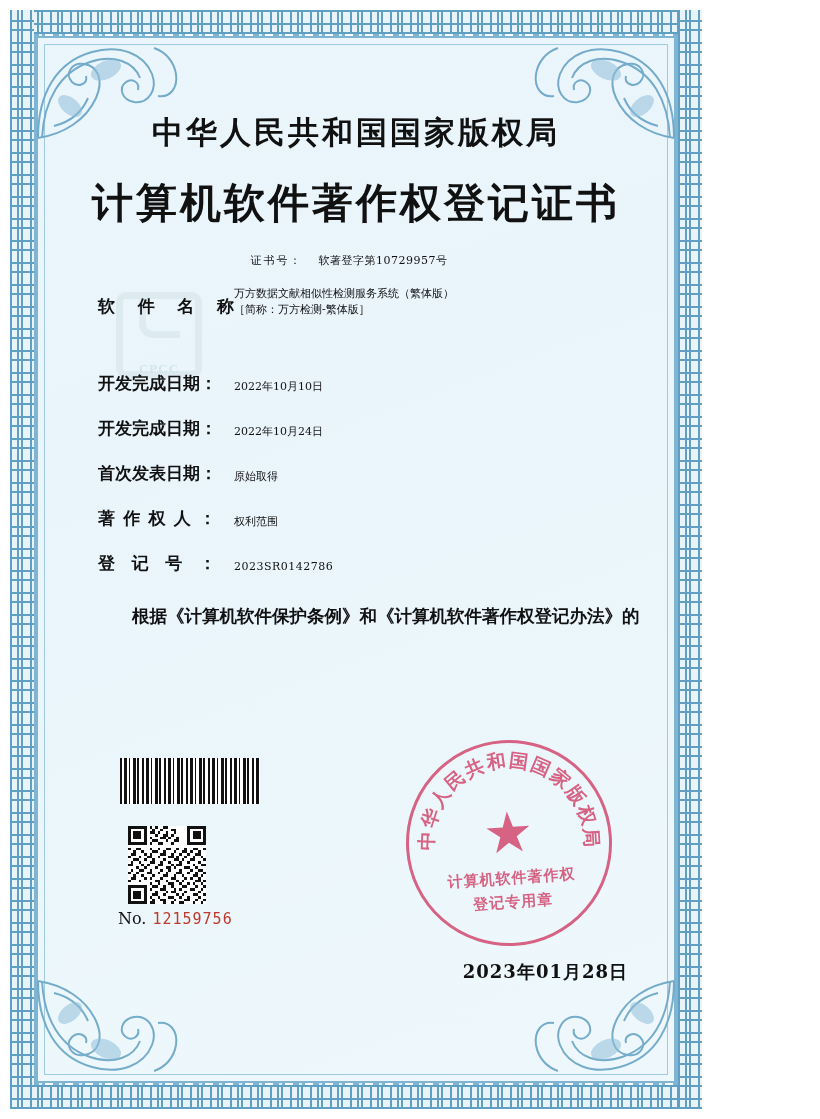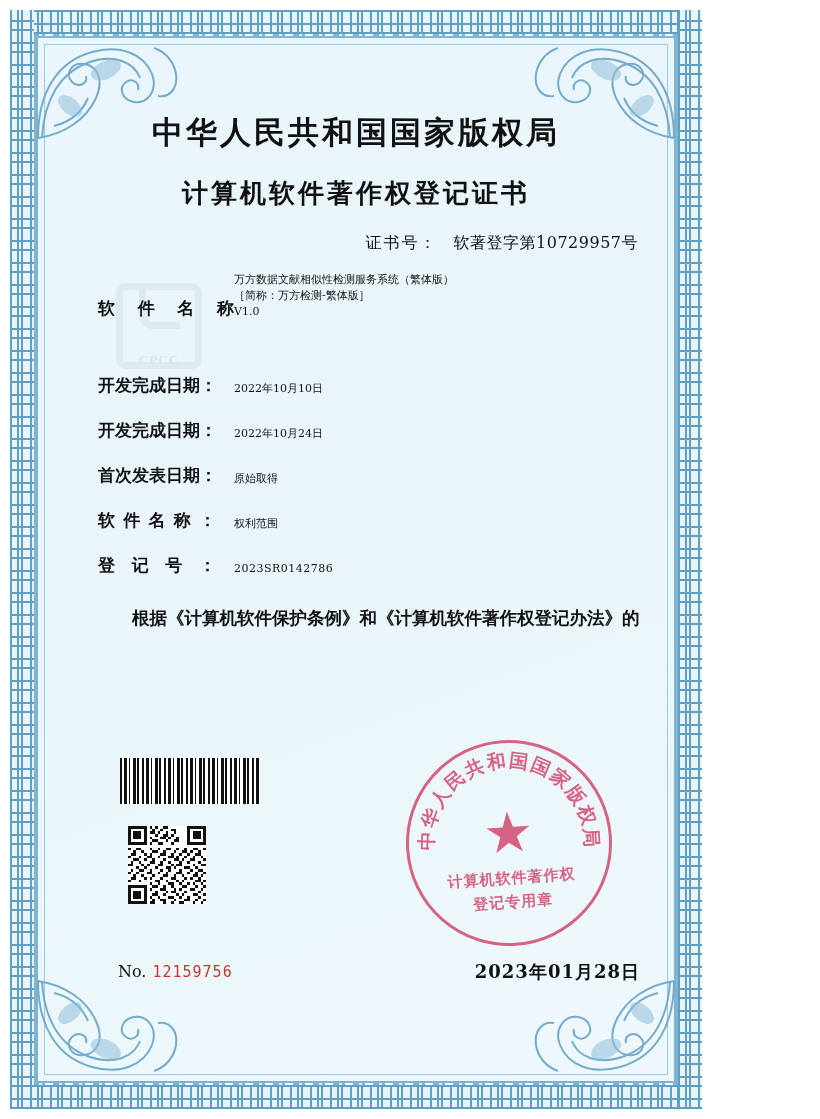--- a/index.html
+++ b/index.html
@@ -101,42 +101,42 @@
     font-family: "DejaVu Serif", serif;
     font-size: 31px;
     font-weight: bold;
     letter-spacing: 3px;
     color: #111;
     margin-top: 52px;
   }
   .title2 {
     text-align: center;
     font-family: "DejaVu Serif", serif;
-    font-size: 26px;
+    font-size: 41px;
     font-weight: bold;
     letter-spacing: 3px;
     color: #111;
     margin-top: 22px;
   }
   .cert-no {
-    text-align: right;
-    font-size: 16px;
+    text-align: center;
+    font-size: 11px;
     font-family: "DejaVu Serif", serif;
     color: #111;
     margin-top: 22px;
     padding-right: 14px;
     letter-spacing: 0.5px;
   }
   .cert-no .label { letter-spacing: 2px; }
   .cert-no .value { margin-left: 16px; }
 
   .watermark {
     position: absolute;
     left: 56px;
-    top: 223px;
+    top: 232px;
     width: 86px;
     height: 86px;
     border-radius: 10px;
     border: 7px solid #dbe9ef;
     box-sizing: border-box;
     color: #cfe2ea;
     font-size: 13px;
     font-weight: bold;
     text-align: center;
     line-height: 140px;
@@ -228,35 +228,35 @@
     left: 128px;
     top: 826px;
     width: 78px;
     height: 78px;
   }
   .qr svg { display:block; width: 100%; height: 100%; }
 
   .serial {
     position: absolute;
     left: 118px;
-    top: 962px;
+    top: 909px;
     font-family: "DejaVu Serif", serif;
     font-size: 16px;
     color: #111;
   }
   .serial .num {
     color: #c0392b;
     letter-spacing: 1px;
     margin-left: 6px;
     font-family: "DejaVu Sans Mono", monospace;
     font-size: 15px;
   }
   .issue-date {
     position: absolute;
-    right: 72px;
+    right: 84px;
     top: 960px;
     font-family: "DejaVu Serif", serif;
     font-size: 18px;
     font-weight: bold;
     color: #111;
     letter-spacing: 1px;
   }
 
   
   .seal {
@@ -385,21 +385,20 @@
 
     <div class="fields">
 
       <div class="field-row">
         <div class="field-label">
           <span class="spread">软件名称</span>
         </div>
         <div class="field-value">
           <span>万方数据文献相似性检测服务系统（繁体版）</span>
           <span class="sub">［简称：万方检测-繁体版］</span>
-          <span class="sub">V1.0</span>
         </div>
       </div>
 
 
       <div class="gap-1"></div>
 
       <div class="dates">
         <div class="field-row">
           <div class="field-label">开发完成日期：</div>
           <div class="field-value">2022年10月10日</div>
@@ -407,21 +406,21 @@
         <div class="field-row">
           <div class="field-label">开发完成日期：</div>
           <div class="field-value">2022年10月24日</div>
         </div>
         <div class="field-row">
           <div class="field-label">首次发表日期：</div>
           <div class="field-value">原始取得</div>
         </div>
         <div class="field-row">
           <div class="field-label">
-            <span class="spread" style="width:118px;">软件名称：</span>
+            <span class="spread" style="width:118px;">著作权人：</span>
           </div>
           <div class="field-value">权利范围</div>
         </div>
         <div class="field-row">
           <div class="field-label">
             <span class="spread" style="width:118px;">登记号：</span>
           </div>
           <div class="field-value mono">2023SR0142786</div>
         </div>
       </div>

